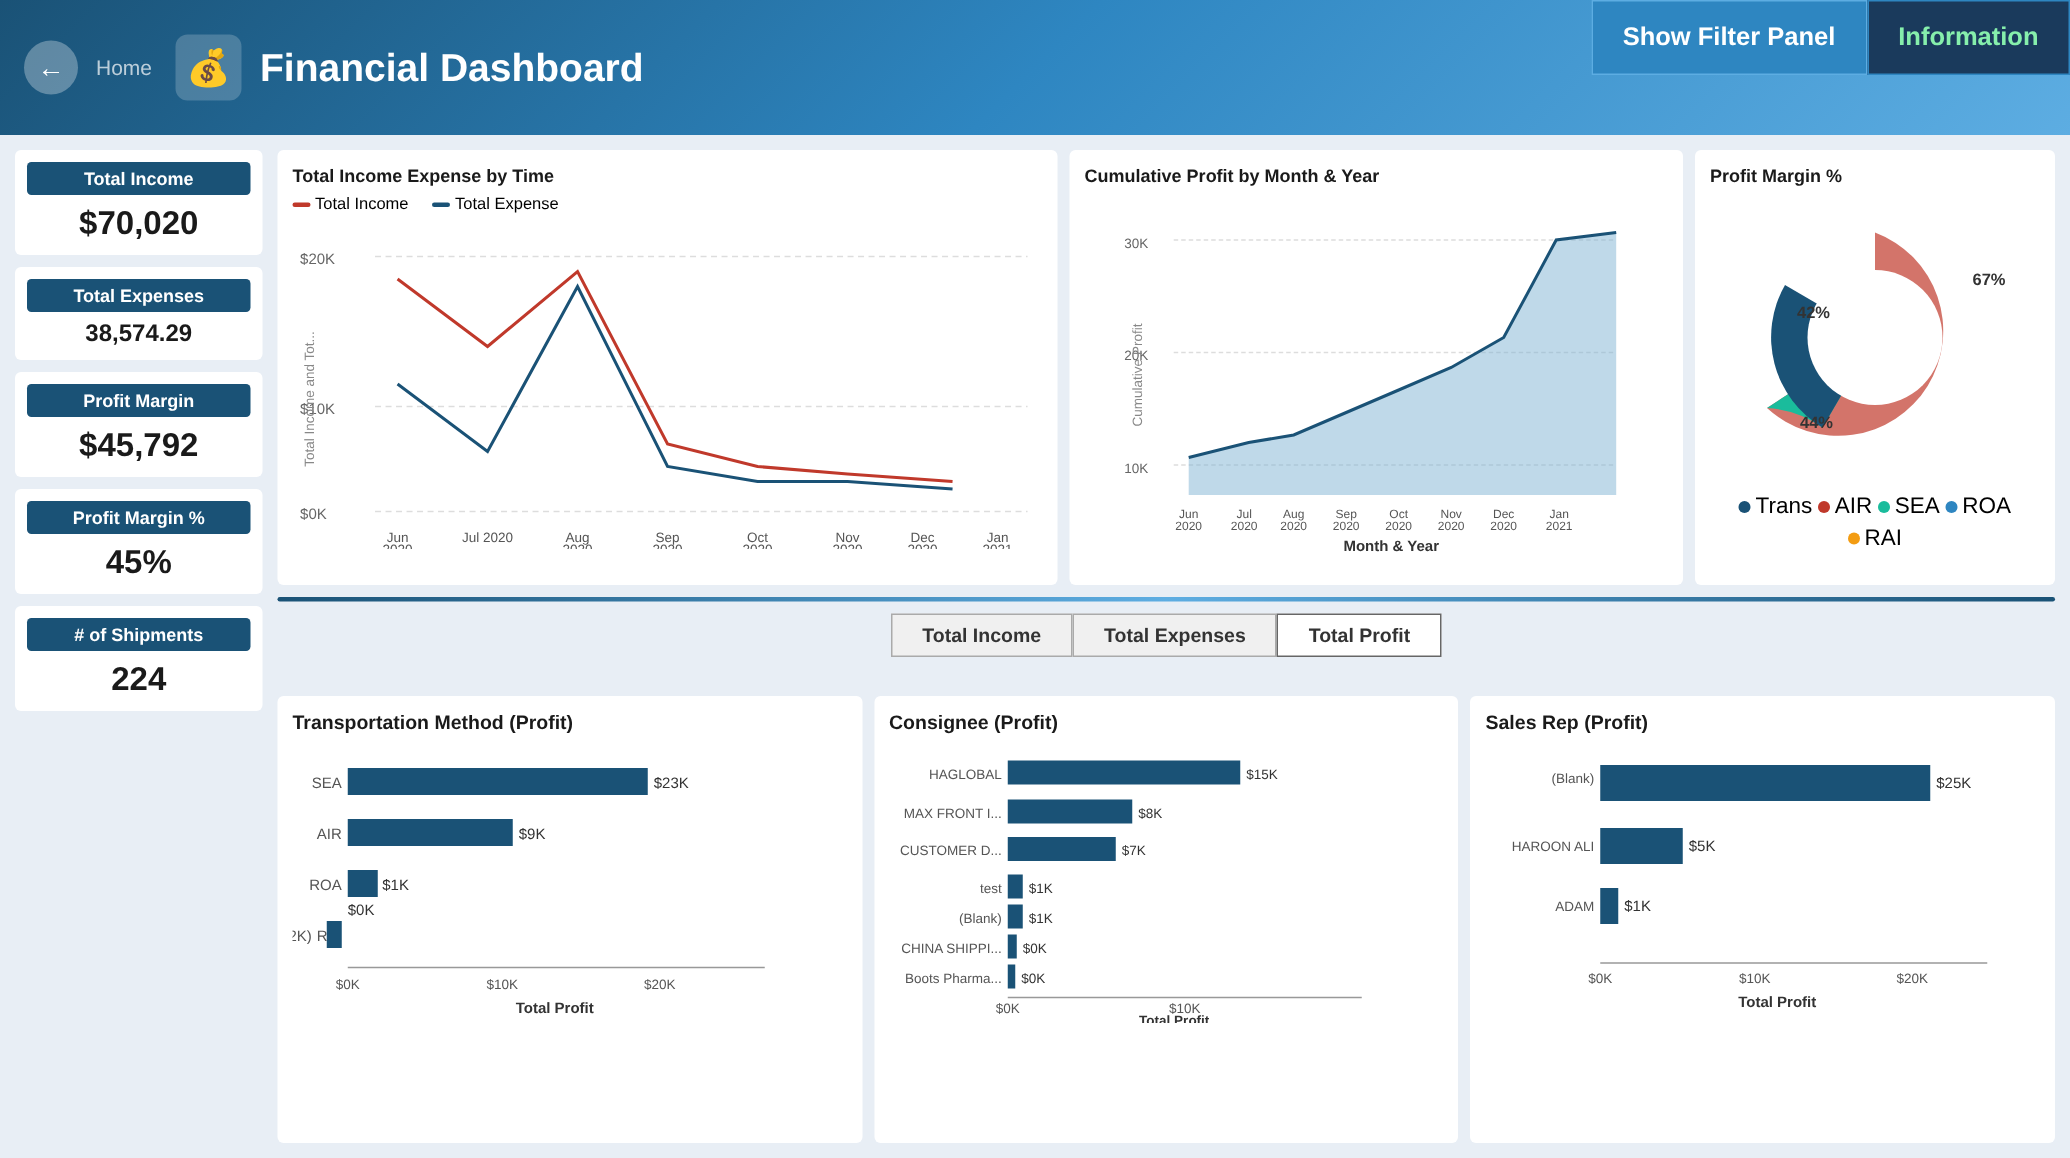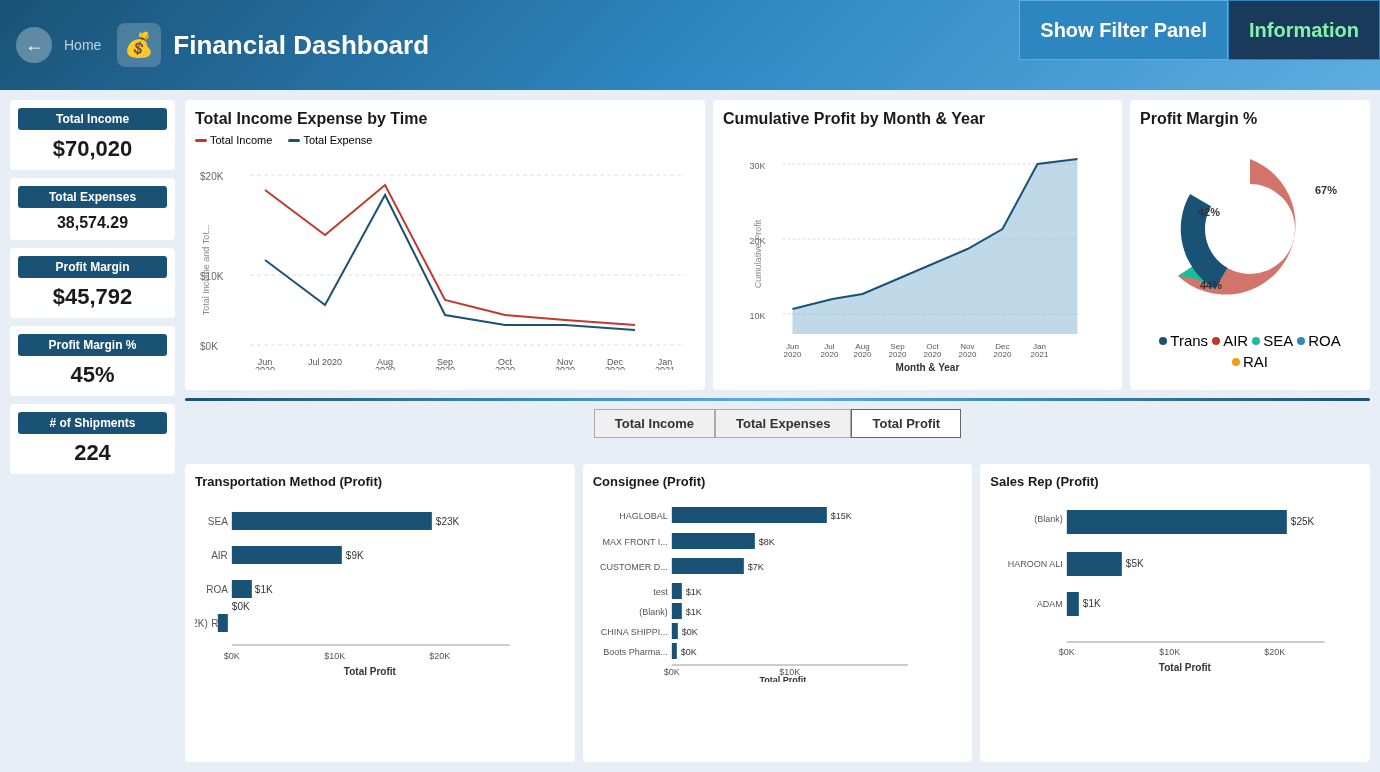--- a/index.html
+++ b/index.html
@@ -34,24 +34,24 @@
       font-size: 26px;
       font-weight: bold;
     }
     .header-buttons {
       position: absolute;
       right: 0; top: 0;
       display: flex;
     }
     .header-btn {
       padding: 0 20px;
-      height: 60px;
+      height: 50px;
       display: flex; align-items: center;
       cursor: pointer;
-      font-size: 20px;
+      font-size: 17px;
       font-weight: 600;
     }
     .header-btn-filter {
       background: #2e86c1;
       color: white;
       border: 1px solid #5dade2;
     }
     .header-btn-info {
       background: #1a3a5c;
       color: #86efac;
@@ -114,21 +114,21 @@
       height: 290px;
     }
 
     .chart-card {
       background: white;
       border-radius: 4px;
       padding: 10px;
       position: relative;
     }
     .chart-title {
-      font-size: 16px;
+      font-size: 12px;
       font-weight: bold;
       color: #1a1a1a;
       margin-bottom: 6px;
     }
 
     .chart-main { flex: 1.8; }
     .chart-cumulative { flex: 1.4; }
     .chart-donut { width: 240px; }
 
     

